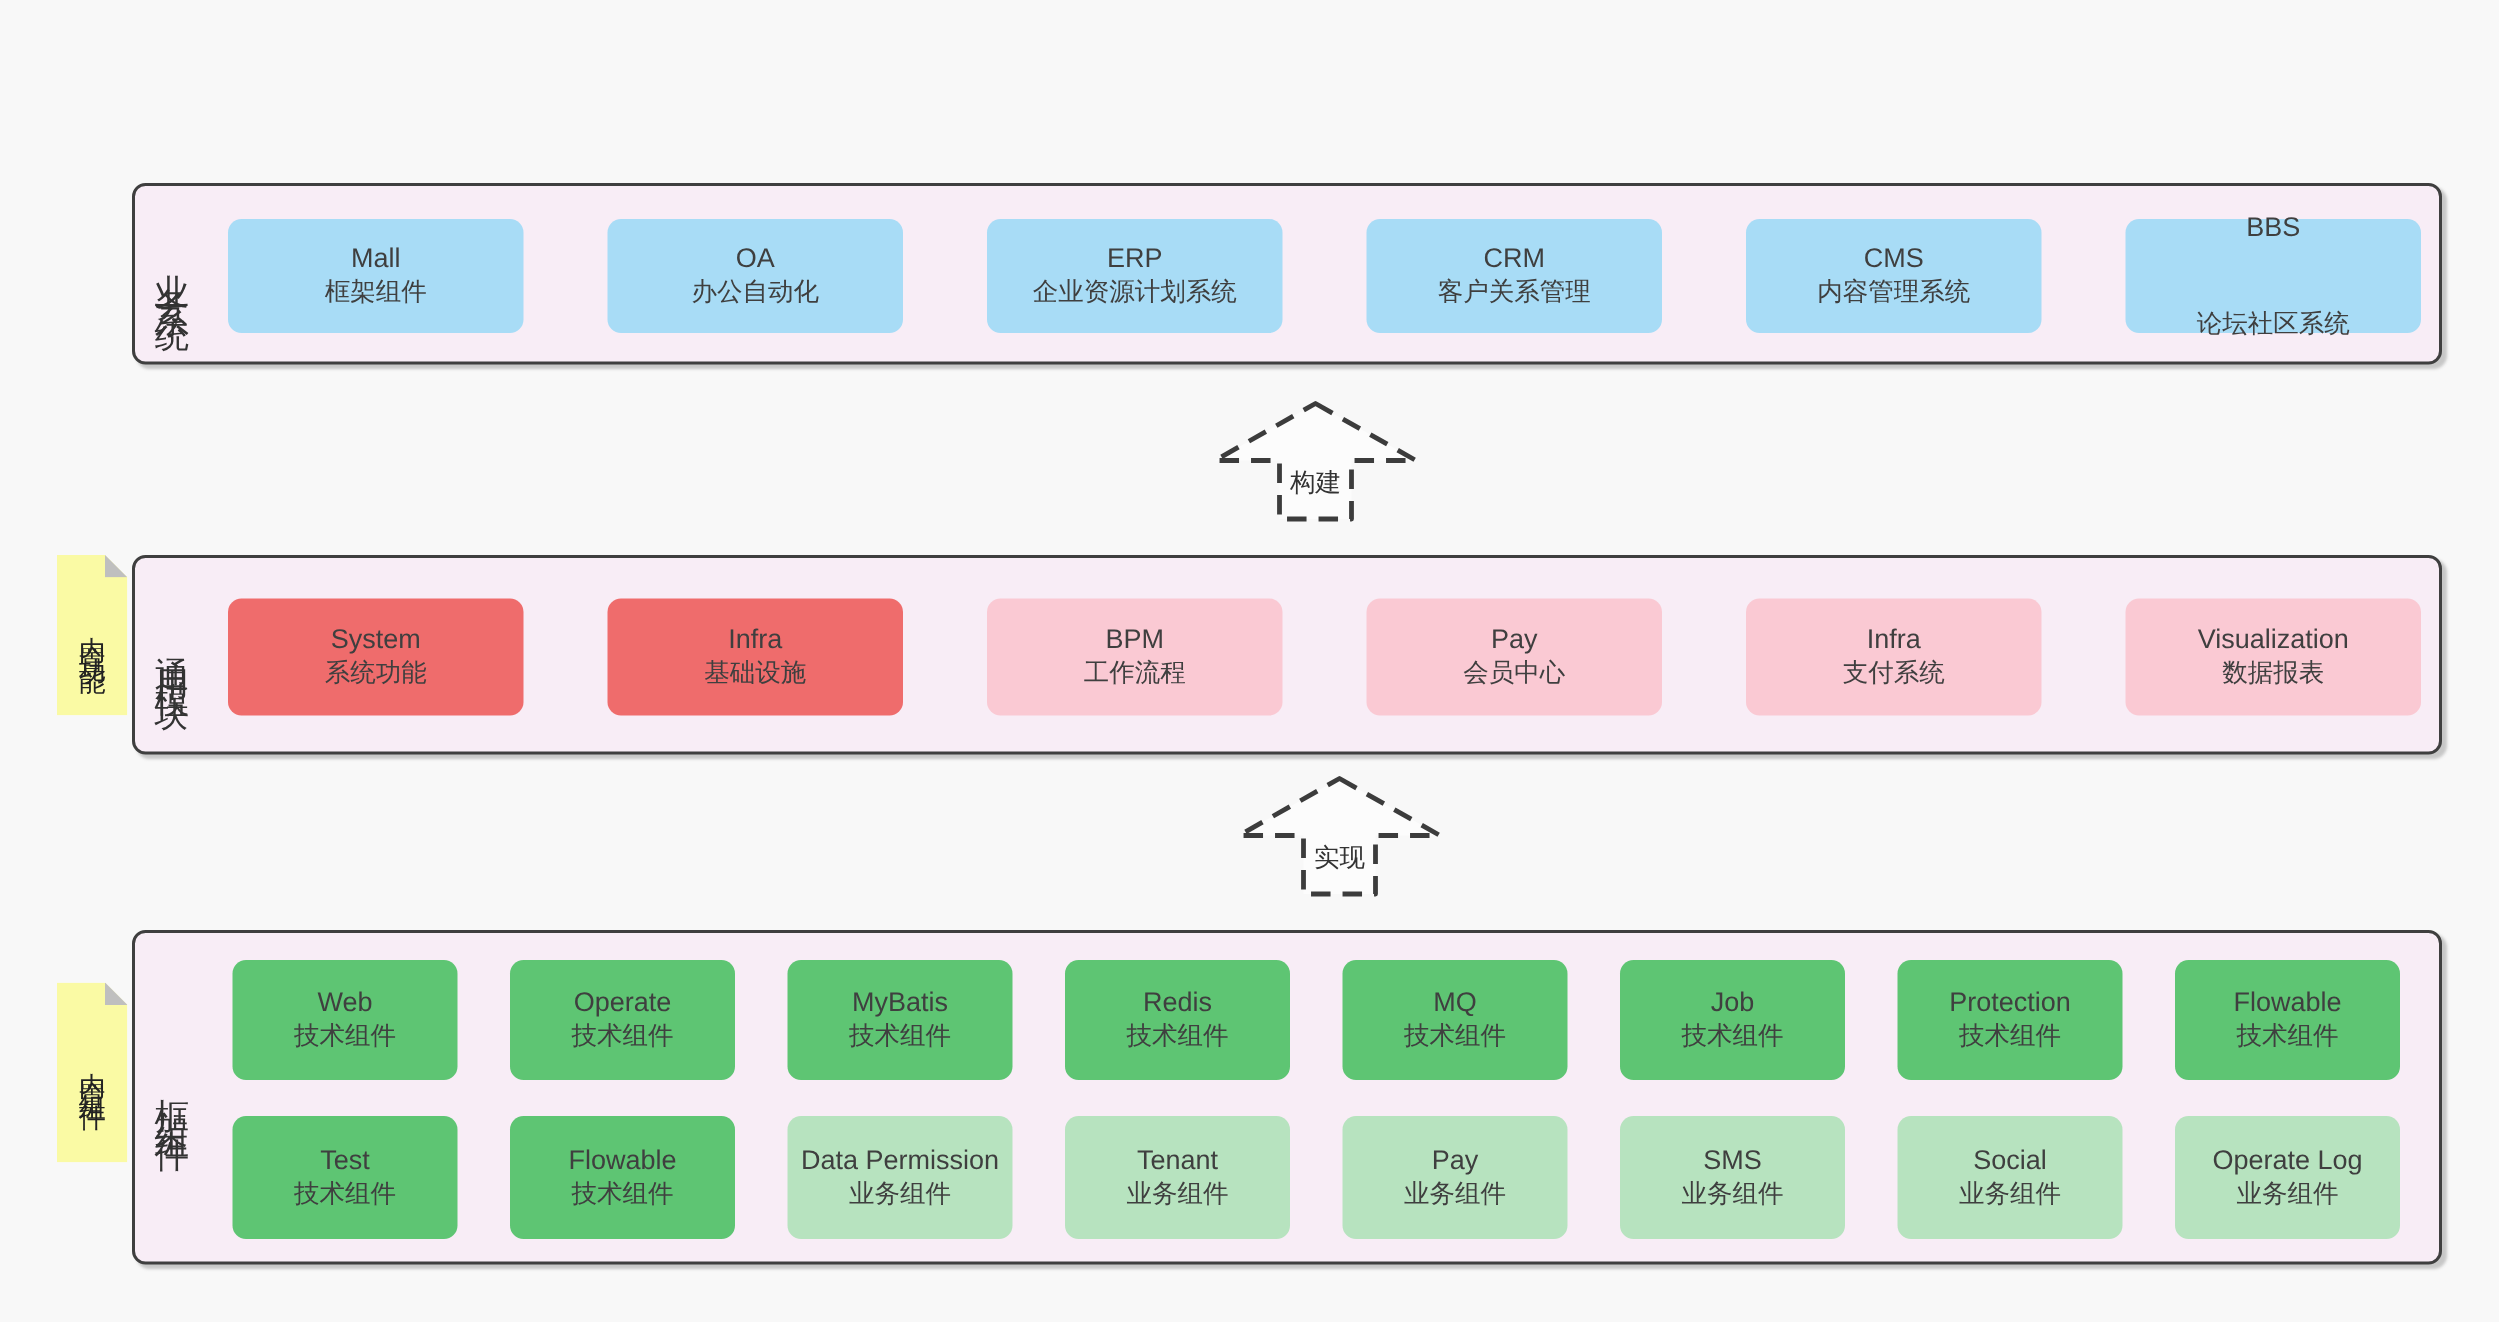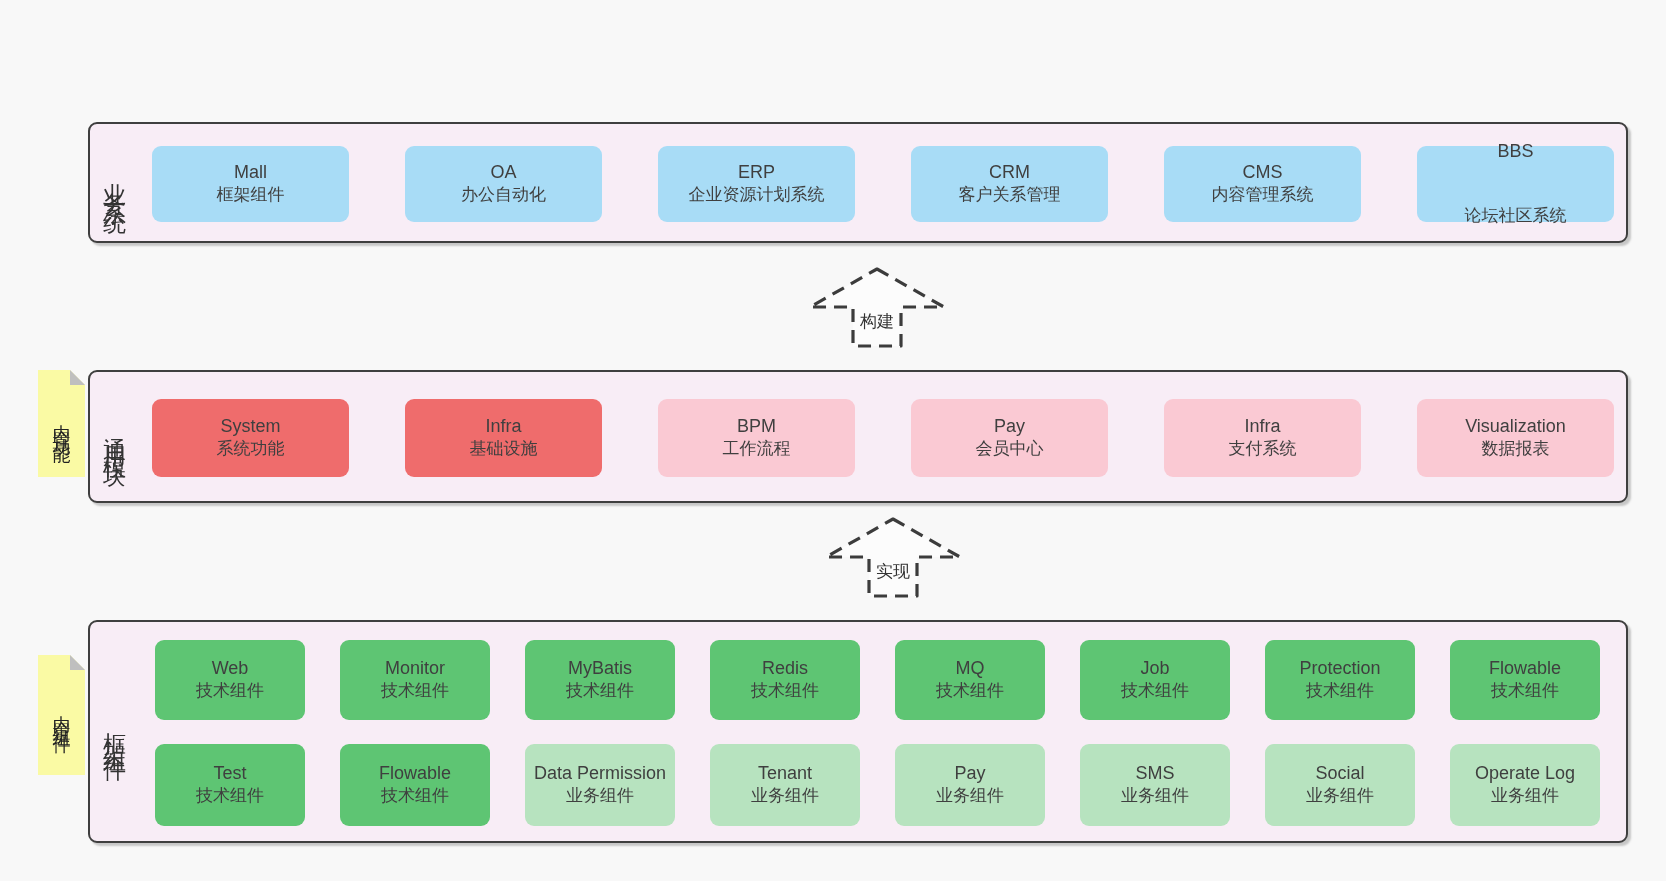--- a/index.html
+++ b/index.html
@@ -158,21 +158,21 @@
   <div class="fold fold-2"></div>
 
   <section class="layer layer-3">
     <div class="layer-label">框架组件</div>
 
     <div class="box w8 row1" style="left: 65px; background: rgb(94, 197, 115);">
       <span class="en">Web</span>
       <span class="zh">技术组件</span>
     </div>
     <div class="box w8 row1" style="left: 250px; background: rgb(94, 197, 115);">
-      <span class="en">Monitor</span>
+      <span class="en">Operate</span>
       <span class="zh">技术组件</span>
     </div>
     <div class="box w8 row1" style="left: 435px; background: rgb(94, 197, 115);">
       <span class="en">MyBatis</span>
       <span class="zh">技术组件</span>
     </div>
     <div class="box w8 row1" style="left: 620px; background: rgb(94, 197, 115);">
       <span class="en">Redis</span>
       <span class="zh">技术组件</span>
     </div>

